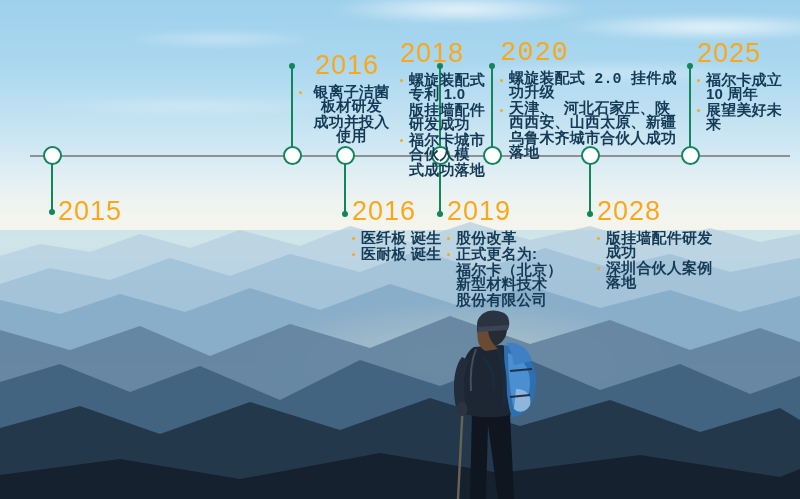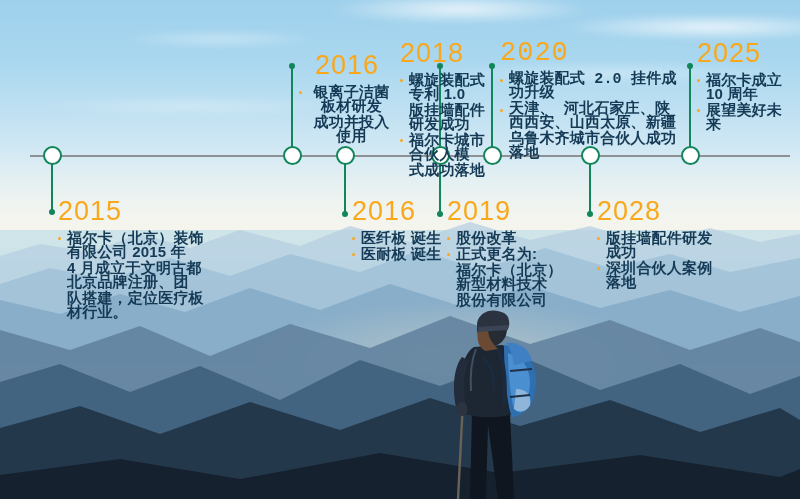--- a/index.html
+++ b/index.html
@@ -216,25 +216,20 @@
   <div class="block" style="left:697px;top:38px;width:100px;">
     <div class="year">2025</div>
     <div class="bullets">
       <div class="bullet">福尔卡成立 10 周年</div>
       <div class="bullet">展望美好未来</div>
     </div>
   </div>
 
   <div class="block" style="left:58px;top:196px;width:152px;">
     <div class="year">2015</div>
-    <div class="bullets">
-      <div class="bullet">福尔卡（北京）装饰有限公司 2015 年</div>
-      <div class="bullet nomark">4 月成立于文明古都北京品牌注册、团</div>
-      <div class="bullet nomark">队搭建，定位医疗板材行业。</div>
-    </div>
   </div>
 
   <div class="block" style="left:352px;top:196px;width:90px;">
     <div class="year">2016</div>
     <div class="bullets">
       <div class="bullet">医纤板 诞生</div>
       <div class="bullet">医耐板 诞生</div>
     </div>
   </div>
 

